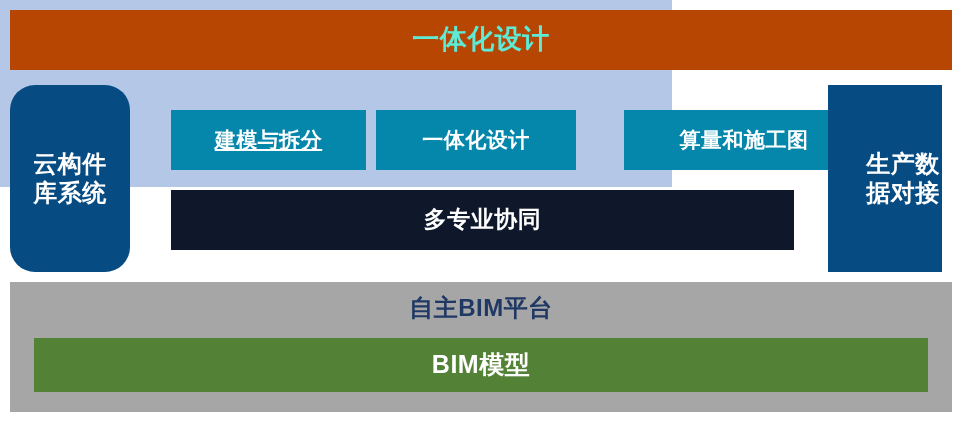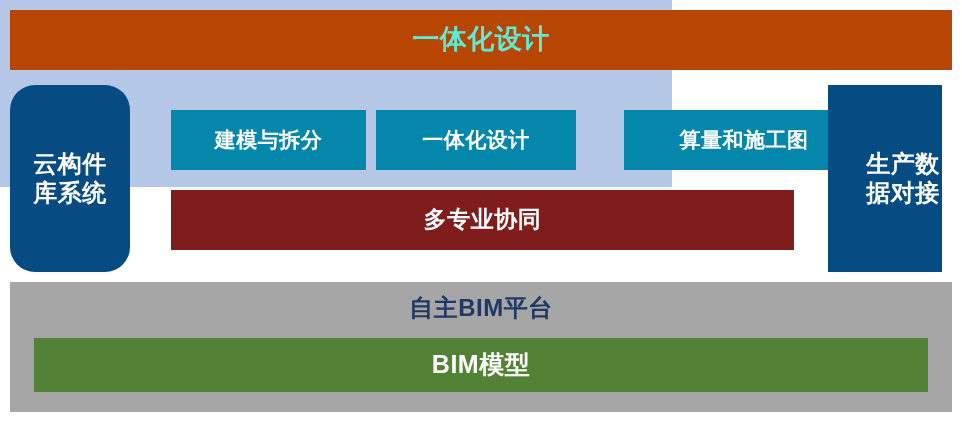--- a/index.html
+++ b/index.html
@@ -63,31 +63,31 @@
   }
 
   
   .cap {
     top: 110px;
     height: 60px;
     background: #0587ac;
     color: #ffffff;
     font-size: 21px;
   }
-  #cap-0 { left: 171px; width: 195px; }
+  #cap-0 { left: 171px; width: 195px; text-decoration: underline; }
   #cap-1 { left: 376px; width: 200px; }
   #cap-2 { left: 588px; width: 240px; margin-left: 36px; }
 
   
   #collab {
     left: 171px;
     top: 190px;
     width: 623px;
     height: 60px;
-    background: #7f1d1d;
+    background: #0f172a;
     color: #ffffff;
     font-size: 23px;
   }
 
   
   #platform {
     left: 10px;
     top: 282px;
     width: 942px;
     height: 130px;

